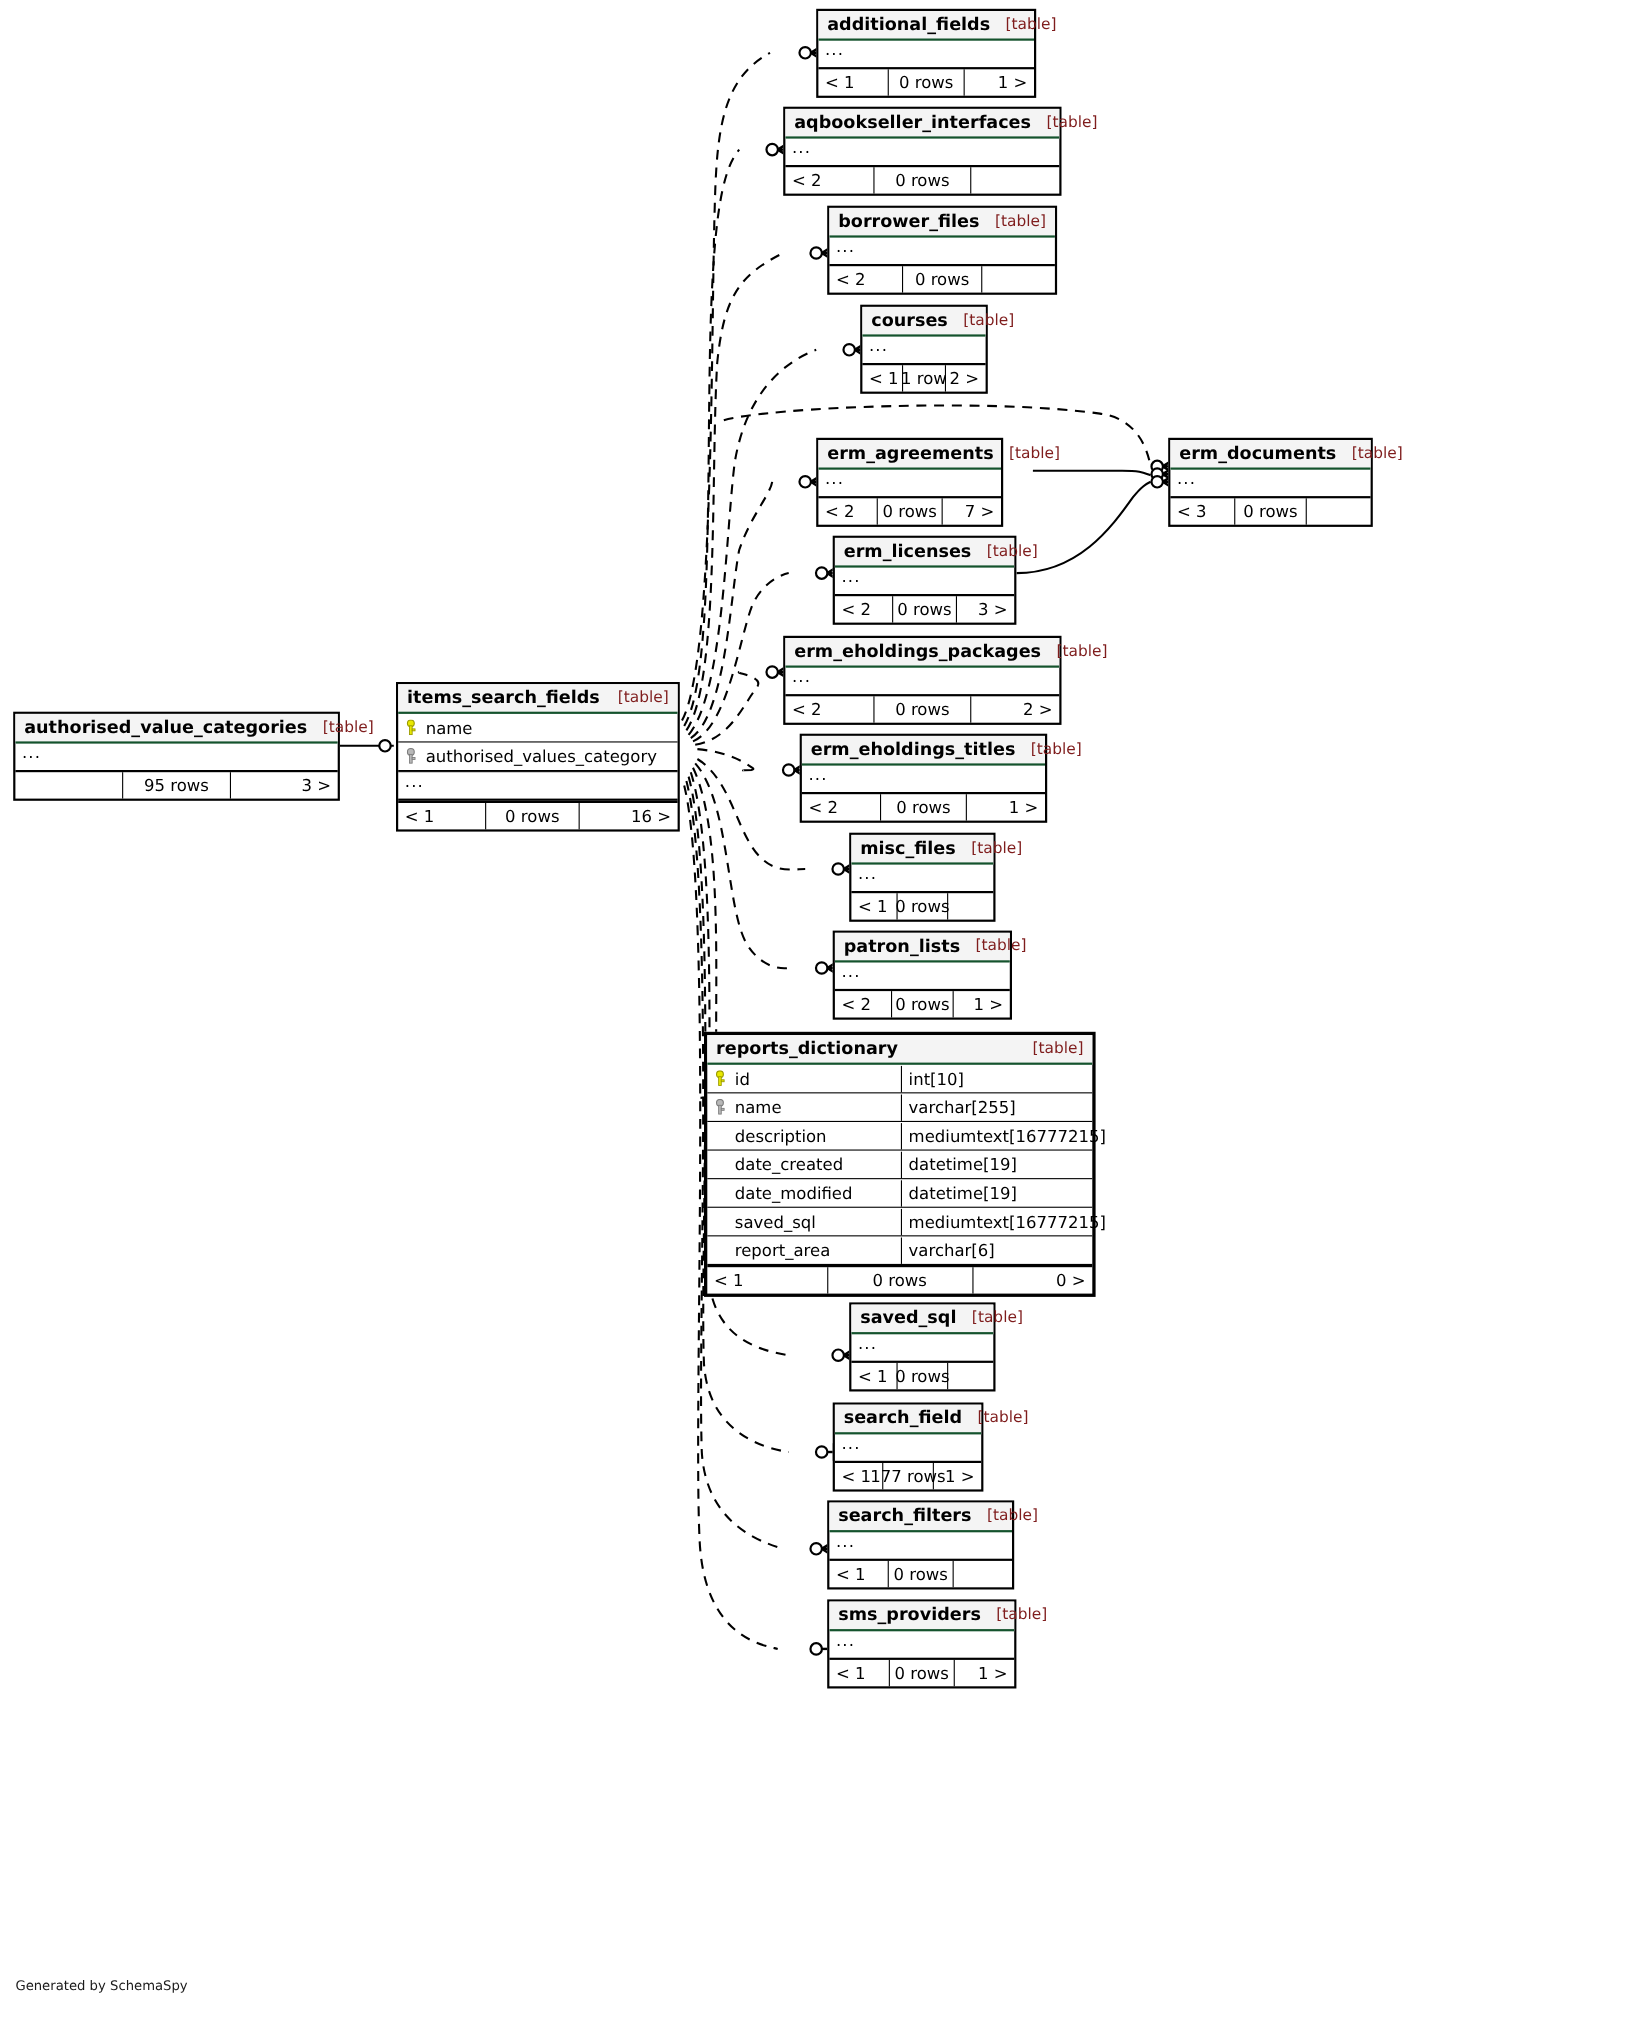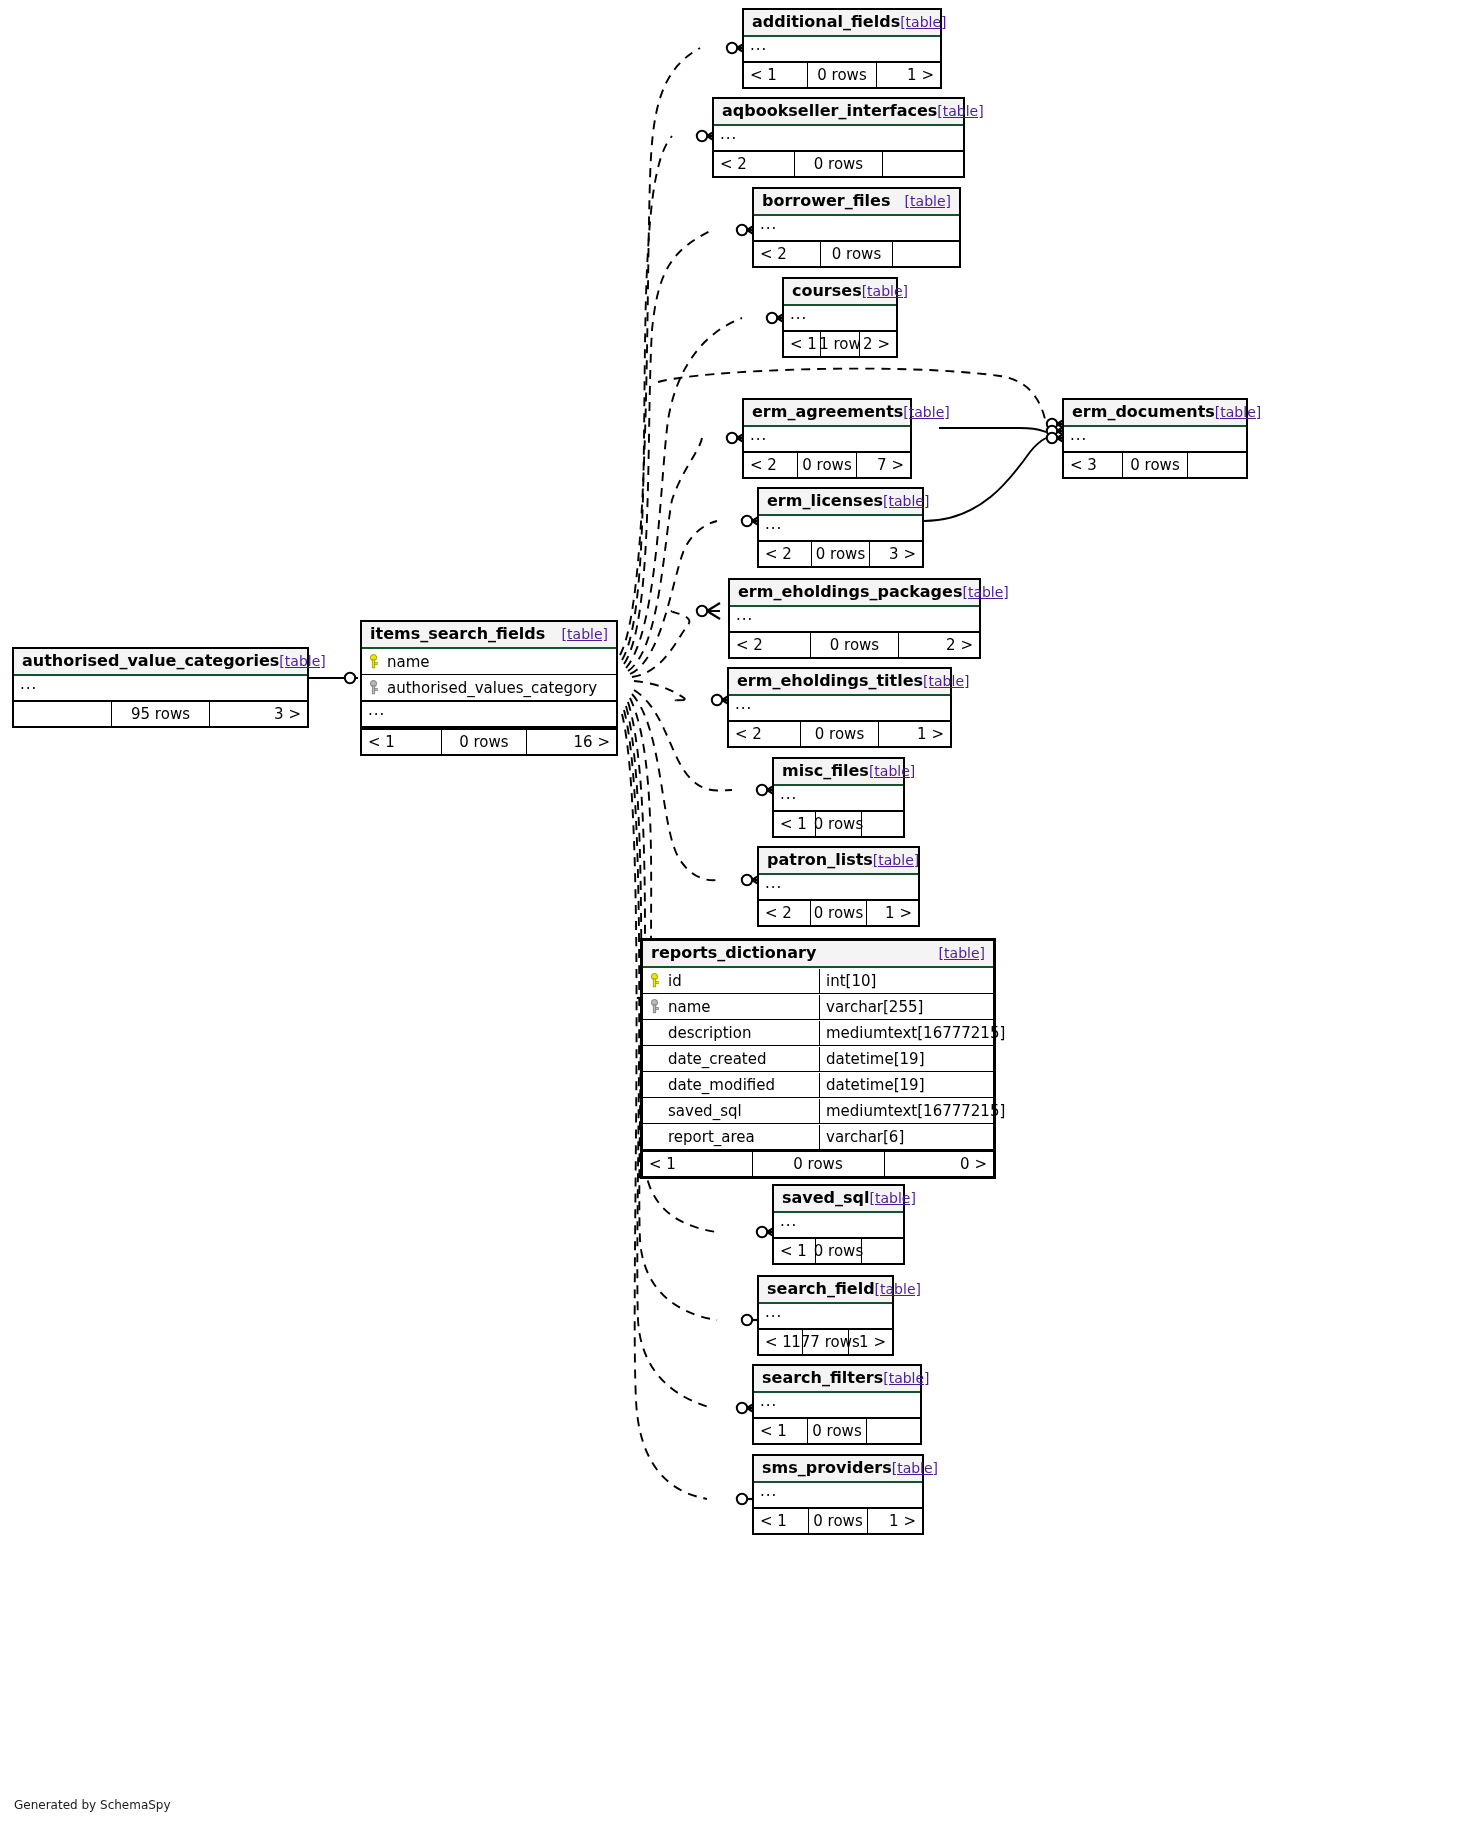--- a/index.html
+++ b/index.html
@@ -22,21 +22,21 @@
   }
   .tbl.big{border-width:3px;}
   .thead{
     background:#f4f4f4;
     border-bottom:2px solid #14532d;
     display:flex;align-items:center;justify-content:space-between;
     padding:3px 8px 4px 8px;
     line-height:1.15;
   }
   .tname{font-weight:bold;font-size:16px;white-space:nowrap;}
-  .ttag{font-size:14px;color:#4c1d95;white-space:nowrap;text-decoration:underline;}
+  .ttag{font-size:14px;color:#7f1d1d;padding-left:14px;white-space:nowrap;}
   .collapsed{
     padding:1px 6px 4px 6px;
     font-size:15px;
     letter-spacing:1px;
     color:#000;
     line-height:1;
     min-height:19px;
   }
   .colrow{
     display:flex;
@@ -361,21 +361,21 @@
         <span class="tname">erm_licenses</span>
         <span class="ttag">[table]</span>
       </div>
       <div class="collapsed">...</div>
       <div class="footer-row">
         <span class="fcell left" style="width: 32%;">&lt; 2</span>
         <span class="fcell mid" style="width: 36%;">0 rows</span>
         <span class="fcell right" style="width: 32%;">3 &gt;</span>
       </div>
     </div>
-    <div class="tbl" style="left: 712px; top: 578px; width: 253px; margin-left: 16px;">
+    <div class="tbl" style="left: 712px; top: 578px; width: 253px;">
       <div class="thead">
         <span class="tname">erm_eholdings_packages</span>
         <span class="ttag">[table]</span>
       </div>
       <div class="collapsed">...</div>
       <div class="footer-row">
         <span class="fcell left" style="width: 32%;">&lt; 2</span>
         <span class="fcell mid" style="width: 36%;">0 rows</span>
         <span class="fcell right" style="width: 32%;">2 &gt;</span>
       </div>

